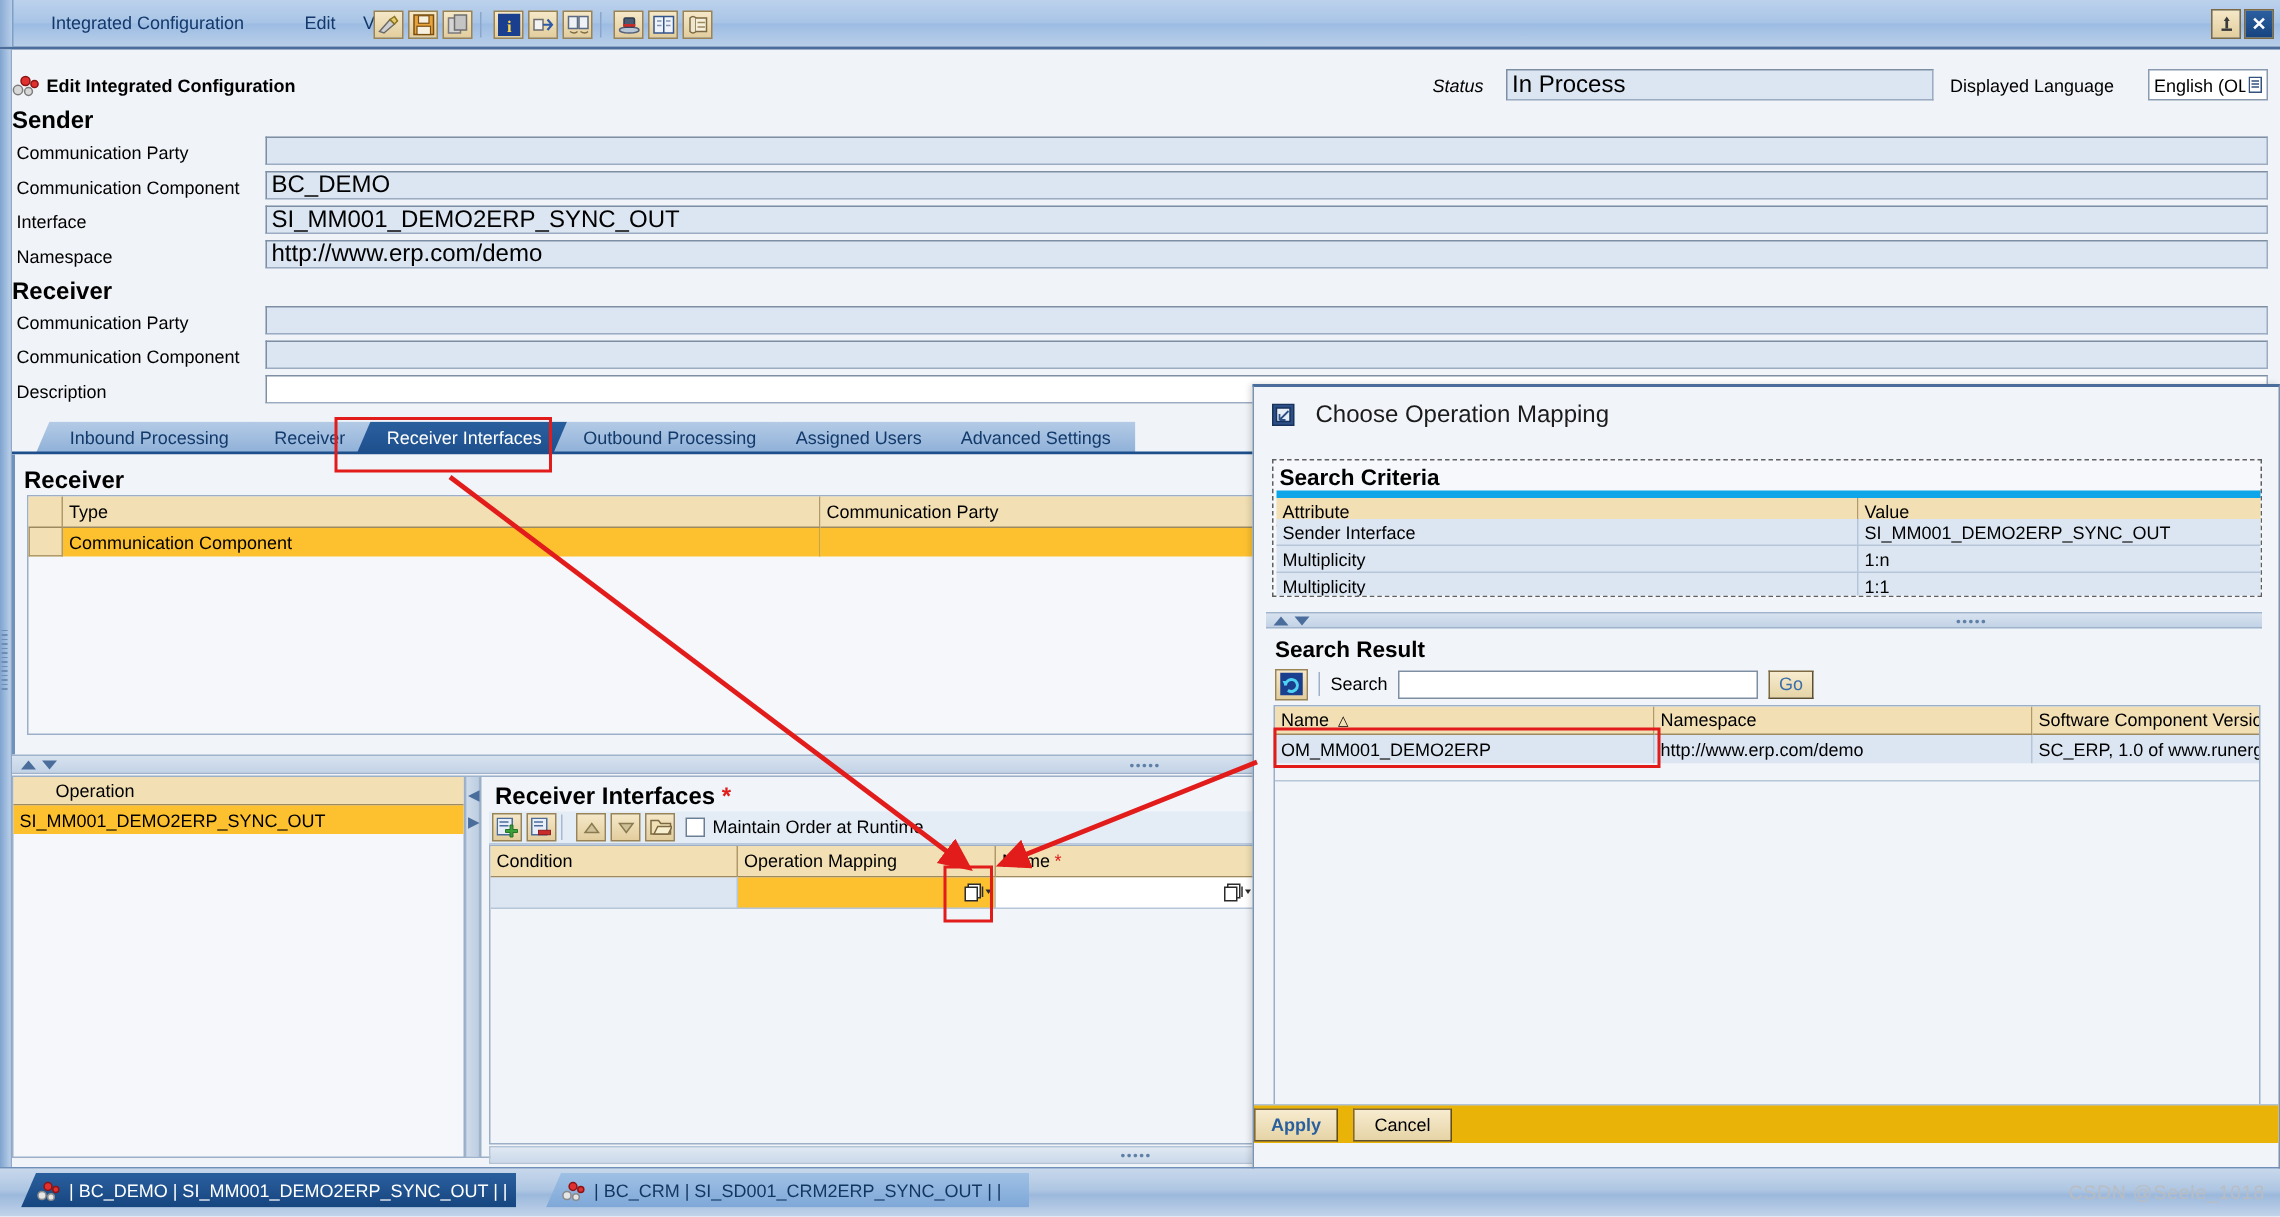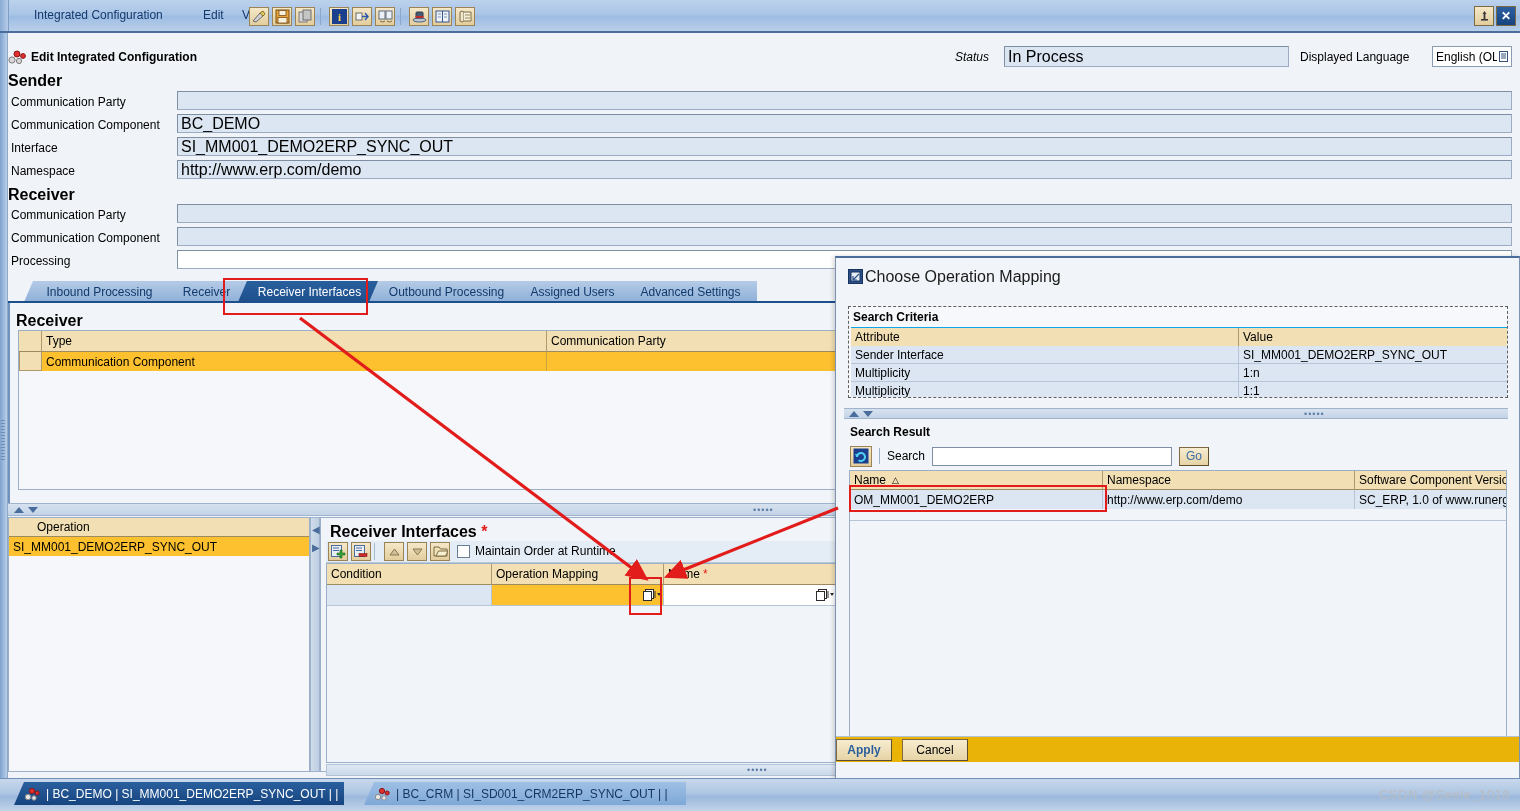--- a/index.html
+++ b/index.html
@@ -101,21 +101,21 @@
   
   #dialog{
     left:835px;top:256px;width:685px;height:530px;
     background:#f1f4f8;
     border:1px solid #7b93b0;
     border-top:2px solid #4a6d9c;
     box-sizing:border-box;
     box-shadow:-2px 0 4px rgba(0,0,0,.15);
   }
   #dlg-title{font-size:16px;color:#1b1b1b;}
-  .dlg-sect{font-weight:bold;font-size:12px;}
+  .dlg-sect{font-weight:bold;font-size:15px;}
   .dashed-box{border:1px dashed #5f5f5f;box-sizing:border-box;}
   .btn{
     box-sizing:border-box;height:22px;
     background:linear-gradient(to bottom,#f7ecd0,#e6d4a6);
     border:1px solid #7d6a42;border-right-color:#5d4e2f;border-bottom-color:#5d4e2f;
     font-family:"Liberation Sans",sans-serif;font-size:12px;
     display:flex;align-items:center;justify-content:center;
     padding:0 10px;white-space:nowrap;
   }
   .btn.primary{color:#2a5f9e;font-weight:bold;}
@@ -290,21 +290,21 @@
 <input class="abs finput" style="left: 177px; top: 160px; width: 1335px; height: 19px;" readonly="" value="http://www.erp.com/demo">
 
 <div class="abs sect-hd" style="left:8px;top:186px;">Receiver</div>
 
 <div class="abs flabel" style="left:11px;top:208px;">Communication Party</div>
 <input class="abs finput" style="left: 177px; top: 204px; width: 1335px; height: 19px;" readonly="" value="">
 
 <div class="abs flabel" style="left:11px;top:231px;">Communication Component</div>
 <input class="abs finput" style="left: 177px; top: 227px; width: 1335px; height: 19px;" readonly="" value="">
 
-<div class="abs flabel" style="left:11px;top:254px;">Processing</div>
+<div class="abs flabel" style="left:11px;top:254px;">Description</div>
 <input class="abs finput white" style="left: 177px; top: 250px; width: 1335px; height: 19px;" value="">
 
 <div class="abs" id="tabstrip">
   <div class="tab" style="left:16px;width:148px;">
     <span>Inbound Processing</span>
   </div>
   <div class="tab" style="left:155px;width:84px;">
     <span>Receiver</span>
   </div>
   <div class="tab active" style="left:230px;width:140px;">
@@ -459,35 +459,35 @@
     <div class="grid-cell" style="position:absolute;left:510px;top:0;width:670px;height:21px;background:#f1f4f8;border-bottom:1px solid #b6c6d8;"></div>
   </div>
 </div>
 
 <div class="abs" style="left:326px;top:764px;width:1180px;height:12px;background:linear-gradient(to bottom,#dfe8f3,#cbd9e9);border:1px solid #b2c3d6;box-sizing:border-box;">
   <div class="dots" style="position:absolute;left:420px;top:0;">•••••</div>
 </div>
 
 <div class="abs" id="dialog">
 
-  <div class="abs" style="left:12px;top:10px;display:flex;align-items:center;gap:0;">
+  <div class="abs" style="left:12px;top:10px;display:flex;align-items:center;gap:12px;">
     <span style="display:inline-block;width:17px;height:17px;">
       <svg width="17" height="17" viewBox="0 0 17 17">
           <rect x="0.5" y="0.5" width="14" height="14" fill="#2b4f86" stroke="#17335c"></rect>
           <rect x="3" y="3" width="9" height="9" fill="#e8eef7" stroke="#17335c"></rect>
           <path d="M11 5 L5 11 M5 11 h4 M5 11 v-4" stroke="#2b4f86" stroke-width="1.2" fill="none"></path>
         </svg>
     </span>
     <span id="dlg-title">Choose Operation Mapping</span>
   </div>
 
   <div class="abs dashed-box" style="left:12px;top:48px;width:660px;height:92px;background:#f6f8fb;">
     <div class="dlg-sect" style="position:absolute;left:4px;top:3px;">Search Criteria</div>
 
-    <div class="abs" style="left:2px;top:20px;width:656px;height:19px;border-top:1px solid #0ea5e9;">
+    <div class="abs" style="left:2px;top:20px;width:656px;height:19px;border-top:5px solid #0ea5e9;">
       <div class="grid-hd-cell" style="position:absolute;left:0;top:0;width:388px;height:19px;">
         <span>Attribute</span>
       </div>
       <div class="grid-hd-cell" style="position:absolute;left:388px;top:0;width:268px;height:19px;border-right:none;">
         <span>Value</span>
       </div>
     </div>
 
     <div class="abs" style="left:2px;top:39px;width:656px;height:18px;background:#dce6f2;border-bottom:1px solid #b6c6d8;box-sizing:border-box;">
       <div class="grid-cell" style="position:absolute;left:0;top:0;width:388px;height:18px;border-right:1px solid #b6c6d8;">

